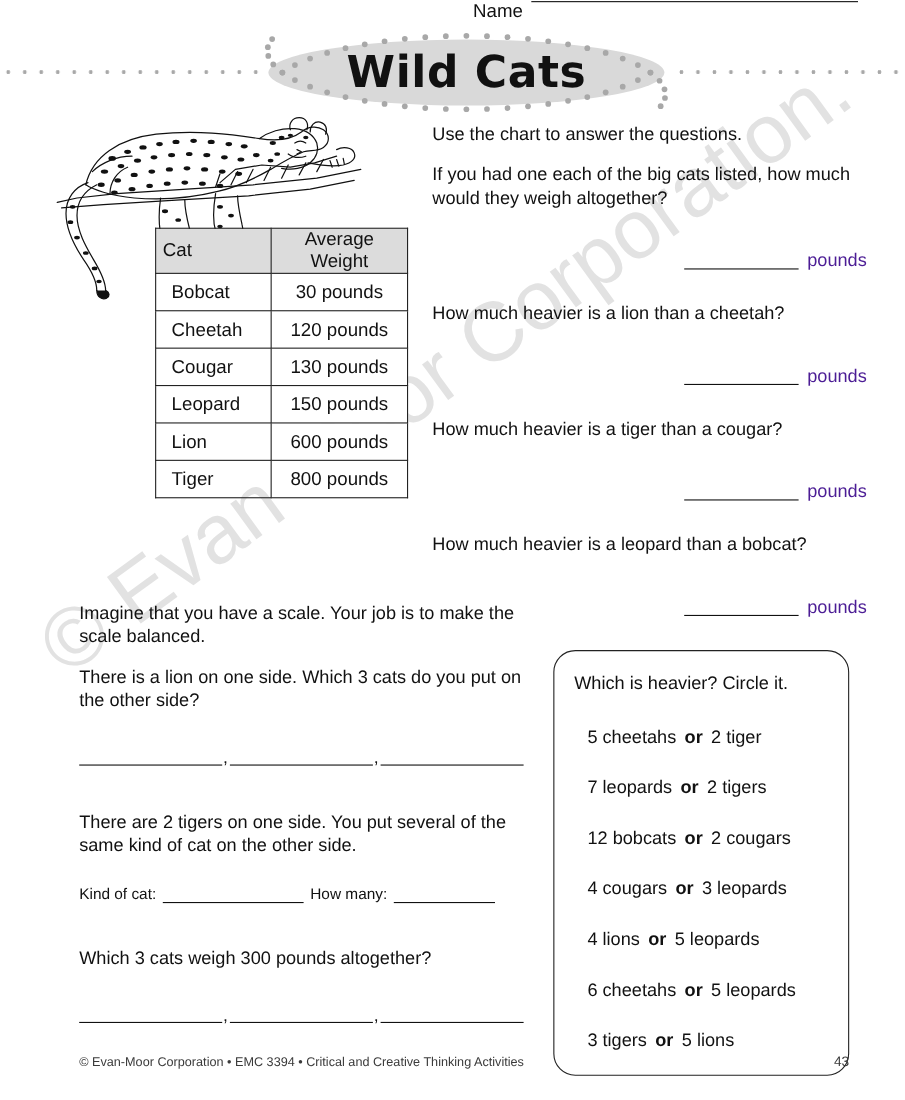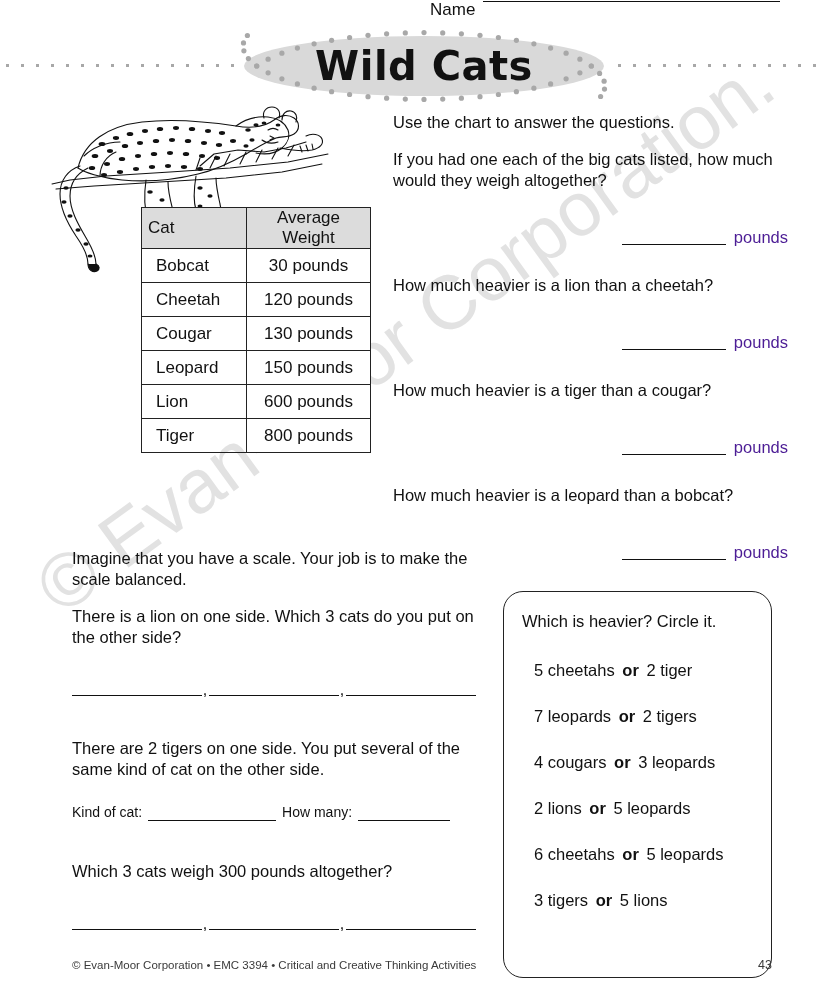--- a/index.html
+++ b/index.html
@@ -589,26 +589,31 @@
         <span>5 cheetahs</span>
         <span class="cb-or">or</span>
         <span>2 tiger</span>
       </li>
       <li class="cb-item">
         <span>7 leopards</span>
         <span class="cb-or">or</span>
         <span>2 tigers</span>
       </li>
       <li class="cb-item">
+        <span>12 bobcats</span>
+        <span class="cb-or">or</span>
+        <span>2 cougars</span>
+      </li>
+      <li class="cb-item">
         <span>4 cougars</span>
         <span class="cb-or">or</span>
         <span>3 leopards</span>
       </li>
       <li class="cb-item">
-        <span>2 lions</span>
+        <span>4 lions</span>
         <span class="cb-or">or</span>
         <span>5 leopards</span>
       </li>
       <li class="cb-item">
         <span>6 cheetahs</span>
         <span class="cb-or">or</span>
         <span>5 leopards</span>
       </li>
       <li class="cb-item">
         <span>3 tigers</span>

